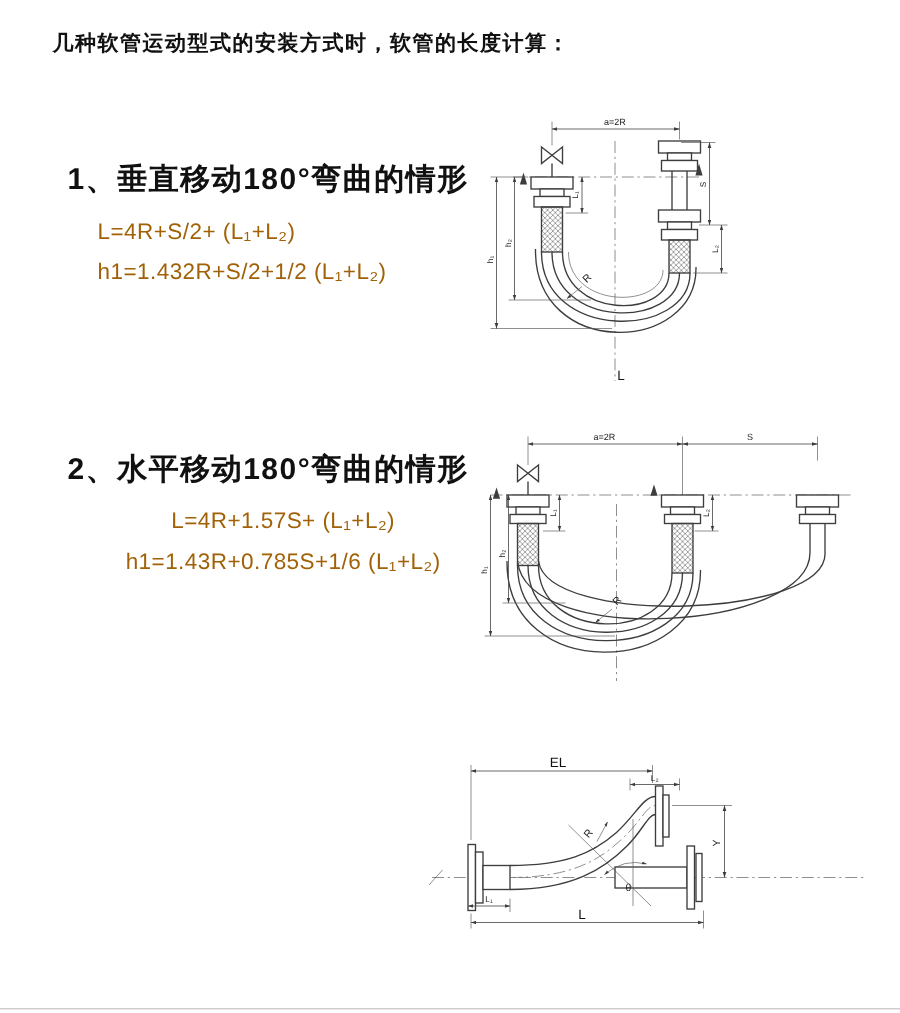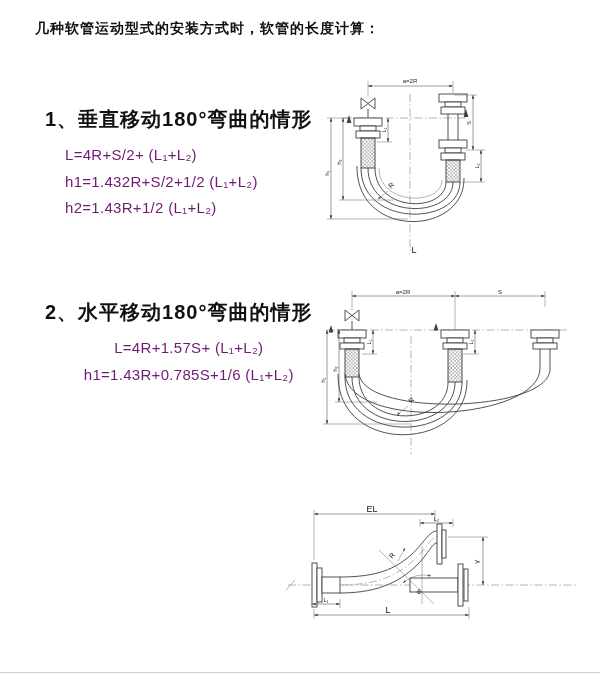--- a/index.html
+++ b/index.html
@@ -7,21 +7,21 @@
     position:relative;width:600px;height:675px;background:#ffffff;
     font-family:"Liberation Sans","DejaVu Sans",sans-serif;color:#1a1a1a;overflow:hidden;
   }
   .title{
     position:absolute;left:35px;top:20px;margin:0;
     font-size:14px;font-weight:700;letter-spacing:1px;color:#111;
   }
   .sec{position:absolute;left:45px;}
   .sec h2{margin:0 0 9px 0;font-size:20px;font-weight:700;letter-spacing:1px;color:#111;}
   .sec .fx{margin:0;}
-  .sec .fx p{margin:0 0 0 20px;font-size:15px;font-weight:400;line-height:26.5px;letter-spacing:.3px;color:#701a75;}
+  .sec .fx p{margin:0 0 0 20px;font-size:15px;font-weight:400;line-height:26.5px;letter-spacing:.3px;color:#a16207;}
   .diagram{position:absolute;}
   .diagram svg{display:block;}
 
   
   .ln{stroke:#3d3d3d;stroke-width:.9;fill:none;}
   .fit{fill:#ffffff;stroke:#3d3d3d;stroke-width:.9;}
   .braid{fill:url(#braidp);stroke:#3d3d3d;stroke-width:.9;}
   .dim{stroke:#4a4a4a;stroke-width:.55;fill:none;}
   .thin{stroke:#5a5a5a;stroke-width:.45;fill:none;}
   .cl{stroke:#6a6a6a;stroke-width:.5;fill:none;stroke-dasharray:8 2.5 1.5 2.5;}
@@ -37,21 +37,20 @@
 
 <div class="page">
 
   <h1 class="title">几种软管运动型式的安装方式时，软管的长度计算：</h1>
 
   <section class="sec" style="top:106px;">
     <h2>1、垂直移动180°弯曲的情形</h2>
     <div class="fx">
       <p>L=4R+S/2+ (L₁+L₂)</p>
       <p>h1=1.432R+S/2+1/2 (L₁+L₂)</p>
-      <p>h2=1.43R+1/2 (L₁+L₂)</p>
     </div>
   </section>
 
   <div class="diagram" style="left:316px;top:70px;width:260px;height:190px;">
     <svg viewBox="0 0 260 190" width="260" height="190">
       <defs>
         <pattern id="braidp" width="3.5" height="3.5" patternUnits="userSpaceOnUse">
           <path d="M0,3.5 L3.5,0 M0,0 L3.5,3.5" stroke="#777" stroke-width="0.45"></path>
         </pattern>
         <marker id="arr" viewBox="0 0 10 10" refX="9.5" refY="5" markerWidth="7" markerHeight="7" orient="auto-start-reverse">

